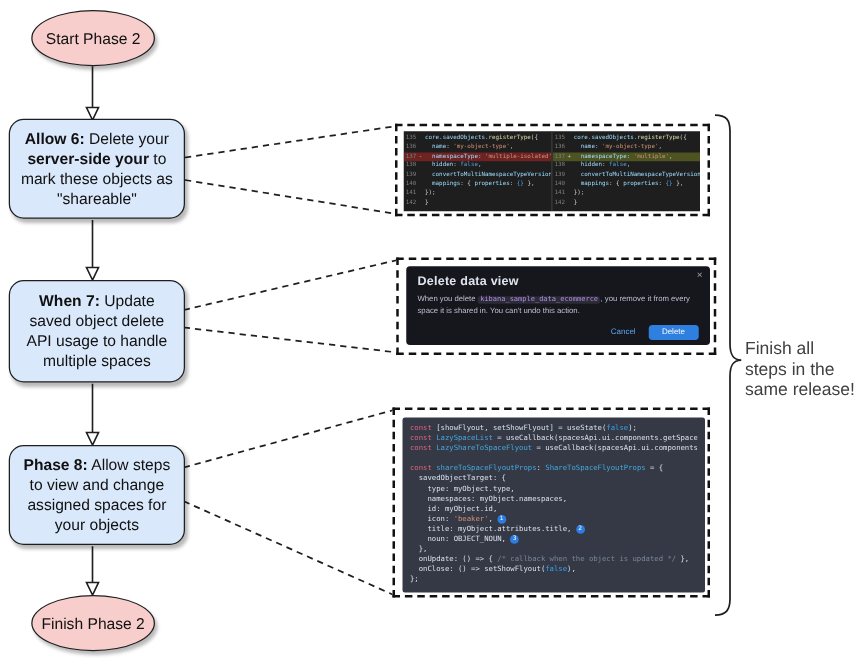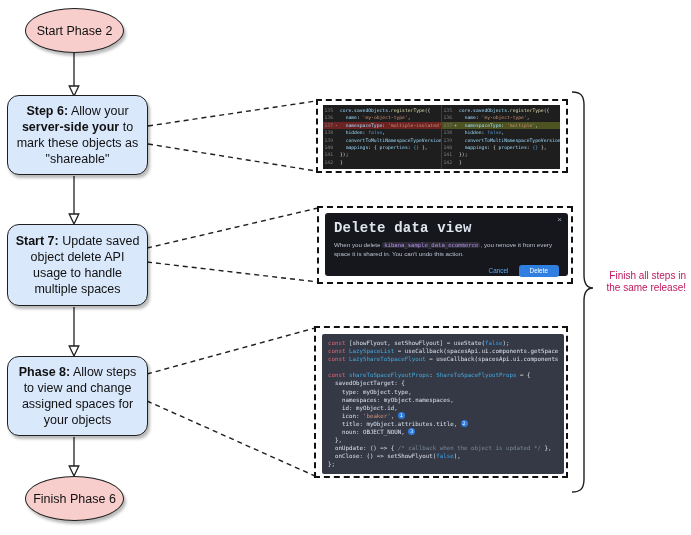--- a/index.html
+++ b/index.html
@@ -42,21 +42,21 @@
   .dl{display:flex;height:7.4px;line-height:7.4px;white-space:pre;}
   .ln{width:12px;flex-shrink:0;text-align:right;color:#7e7e7e;padding-right:2px;}
   .mk{width:5px;flex-shrink:0;color:#bbb;}
   .cd{white-space:pre;}
   .hl-removed{background:var(--diff-removed);}
   .hl-added{background:var(--diff-added);}
 
   
   .modal{position:absolute;left:6px;top:5px;width:243px;height:63px;background:var(--modal-bg);
          border-radius:3px;padding:7px 9px;color:#dfe5ef;}
-  .modal-title{font-size:14px;font-weight:bold;letter-spacing:.2px;font-family:Liberation Mono, monospace;}
+  .modal-title{font-size:10px;font-weight:bold;letter-spacing:.2px;}
   .modal-close{position:absolute;top:2px;right:6px;color:#98a2b3;font-size:8px;cursor:default;}
   .modal-body{margin-top:4px;font-size:6.2px;line-height:1.5;color:#b9c1cf;}
   .chip{font-family:"DejaVu Sans Mono",monospace;font-size:5.6px;color:var(--chip-text);
         background:#2b2c35;border-radius:2px;padding:0 2px;}
   .modal-footer{margin-top:6px;display:flex;justify-content:flex-end;align-items:center;gap:10px;}
   .btn-link{color:#5aa7f2;font-size:6.4px;}
   .btn-fill{background:var(--modal-accent);color:#fff;font-size:6.4px;padding:2.5px 11px;border-radius:3px;}
 
   
   .code3{position:absolute;left:6px;top:6px;width:242px;height:140px;background:var(--code-bg);
@@ -66,22 +66,22 @@
   .tk-prop{color:var(--tk-prop);} .tk-func{color:var(--tk-func);} .tk-str{color:var(--tk-str);}
   .tk-kw{color:var(--tk-kw);} .tk-plain{color:var(--tk-plain);}
   .tk-const{color:var(--tk-const);} .tk-ident{color:var(--tk-ident);}
   .tk-kw2{color:#36a2ef;} .tk-str2{color:var(--tk-str);} .tk-comment{color:var(--tk-comment);}
   .code3 .tk-plain{color:#d9e0ea;}
   .badge{display:inline-block;width:7px;height:7px;border-radius:50%;background:var(--badge-bg);
          color:#fff;font-size:4.8px;line-height:7px;text-align:center;
          font-family:"DejaVu Sans",sans-serif;vertical-align:1px;}
 
   
-  .side-note{position:absolute;left:596px;top:270px;width:90px;z-index:2;font-size:10px;
-             line-height:1.18;color:#be185d;text-align:right;}
+  .side-note{position:absolute;left:596px;top:270px;width:90px;z-index:2;font-size:14px;
+             line-height:1.18;color:#404040;}
 </style>
 </head>
 <body>
 
 <div class="canvas">
 
   <svg class="overlay" width="691" height="535" viewBox="0 0 691 535">
     <g stroke="#1f1f1f" stroke-width="1.3" fill="none">
       <line x1="74" y1="53" x2="74" y2="86"></line>
       <line x1="74" y1="176" x2="74" y2="214"></line>
@@ -103,33 +103,33 @@
       <line x1="147" y1="401" x2="315" y2="476"></line>
     </g>
     <path d="M572,92 C581,92 584,96 584,105 L584,275 C584,283 586,288 593,288 C586,288 584,293 584,301 L584,479 C584,488 581,492 572,492" fill="none" stroke="#1f1f1f" stroke-width="1.4"></path>
   </svg>
 
   <div id="start" class="node terminator">
     <span>Start Phase 2</span>
   </div>
 
   <div id="step6" class="node step">
-    <div><b>Step 6:</b><span> Allow your </span><b>server-side your</b><span> to mark these objects as "shareable"</span></div>
+    <div><b>Allow 6:</b><span> Delete your </span><b>server-side your</b><span> to mark these objects as "shareable"</span></div>
   </div>
 
   <div id="step7" class="node step">
-    <div><b>Start 7:</b><span> Update saved object delete API usage to handle multiple spaces</span></div>
+    <div><b>When 7:</b><span> Update saved object delete API usage to handle multiple spaces</span></div>
   </div>
 
   <div id="step8" class="node step">
     <div><b>Phase 8:</b><span> Allow steps to view and change assigned spaces for your objects</span></div>
   </div>
 
   <div id="finish" class="node terminator">
-    <span>Finish Phase 6</span>
+    <span>Finish Phase 2</span>
   </div>
 
   <div id="frame-diff" class="frame">
     <div class="diff">
       <div class="pane">
           <div class="dl"><span class="ln">135</span><span class="mk"></span><span class="cd"><span class="tk-prop">core.savedObjects.</span><span class="tk-func">registerType</span><span class="tk-plain">({</span></span></div>
           <div class="dl"><span class="ln">136</span><span class="mk"></span><span class="cd"><span class="tk-prop">  name</span><span class="tk-plain">: </span><span class="tk-str">'my-object-type'</span><span class="tk-plain">,</span></span></div>
           <div class="dl hl-removed"><span class="ln">137</span><span class="mk">-</span><span class="cd"><span class="tk-prop">  namespaceType</span><span class="tk-plain">: </span><span class="tk-str">'multiple-isolated'</span></span></div>
           <div class="dl"><span class="ln">138</span><span class="mk"></span><span class="cd"><span class="tk-prop">  hidden</span><span class="tk-plain">: </span><span class="tk-kw">false</span><span class="tk-plain">,</span></span></div>
           <div class="dl"><span class="ln">139</span><span class="mk"></span><span class="cd"><span class="tk-prop">  convertToMultiNamespaceTypeVersion</span></span></div>

